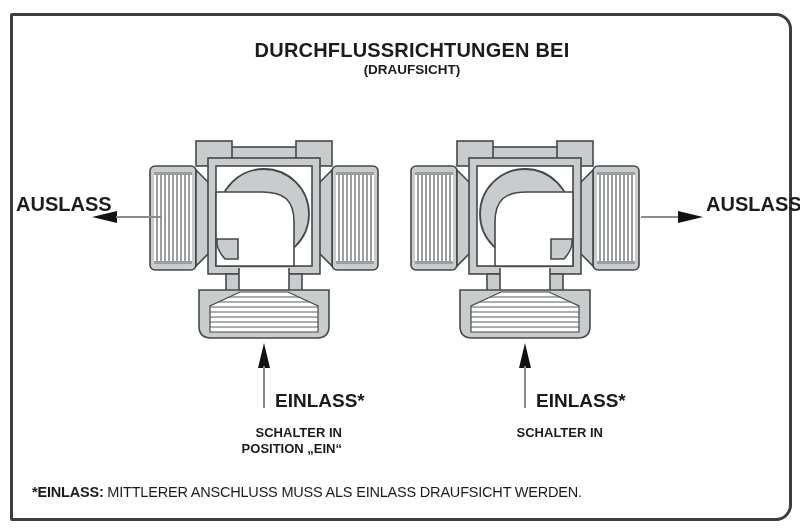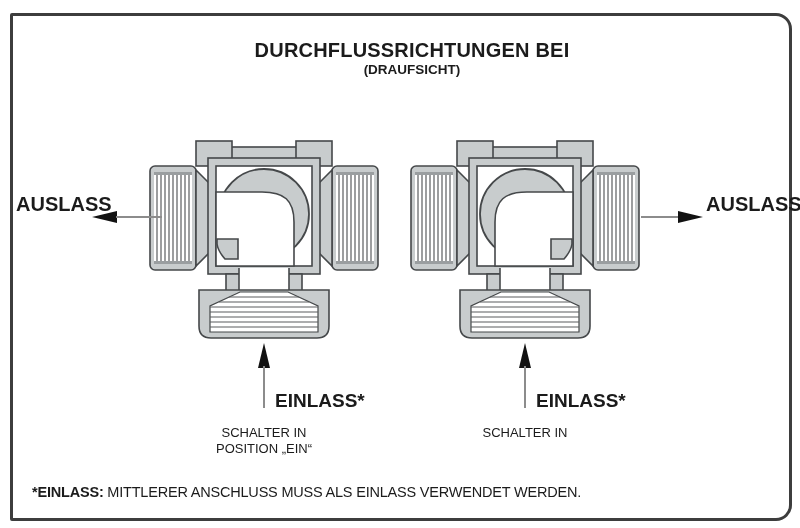--- a/index.html
+++ b/index.html
@@ -13,22 +13,22 @@
   }
   .title-block{position:absolute;left:12px;top:38px;width:800px;text-align:center;}
   .title-line{font-size:20px;font-weight:bold;line-height:24px;letter-spacing:.2px;}
   .subtitle{font-size:13.5px;font-weight:bold;}
   .valve-svg{position:absolute;width:240px;height:200px;}
   #valve-left{left:144px;top:140px;}
   #valve-right{left:405px;top:140px;}
   .label{position:absolute;font-weight:bold;white-space:nowrap;}
   .auslass{font-size:20px;}
   .einlass{font-size:19px;}
-  .switch-block{position:absolute;width:156px;text-align:center;font-size:13px;
-    font-weight:normal;line-height:15.5px;}
+  .switch-block{position:absolute;width:156px;text-align:right;font-size:13px;
+    font-weight:bold;line-height:15.5px;}
   .shaft-h{position:absolute;height:2px;background:#8c8c8c;}
   .shaft-v{position:absolute;width:2px;background:#8c8c8c;}
   .ah{position:absolute;width:0;height:0;}
   .ah-left{border-top:6px solid transparent;border-bottom:6px solid transparent;border-right:25px solid #121212;}
   .ah-right{border-top:6px solid transparent;border-bottom:6px solid transparent;border-left:25px solid #121212;}
   .ah-up{border-left:6px solid transparent;border-right:6px solid transparent;border-bottom:25px solid #121212;}
   .note{position:absolute;left:32px;top:484px;font-size:14.5px;letter-spacing:-.2px;}
   .note b{font-weight:bold;}
 </style>
 </head>
@@ -131,14 +131,14 @@
 </div>
 
 <div class="ah ah-up" style="left:519px;top:343px;"></div>
 <div class="shaft-v" style="left:524px;top:366px;height:42px;"></div>
 <div class="label einlass" style="left:536px;top:390px;">EINLASS*</div>
 <div class="switch-block" style="left:447px;top:425px;">
   <div>SCHALTER IN</div>
 </div>
 
 <div class="note">
-  <b>*EINLASS:</b><span> MITTLERER ANSCHLUSS MUSS ALS EINLASS VERWENDET WERDEN.</span>
+  <b>*EINLASS:</b><span> MITTLERER ANSCHLUSS MUSS ALS EINLASS DRAUFSICHT WERDEN.</span>
 </div>
 
 </body></html>

